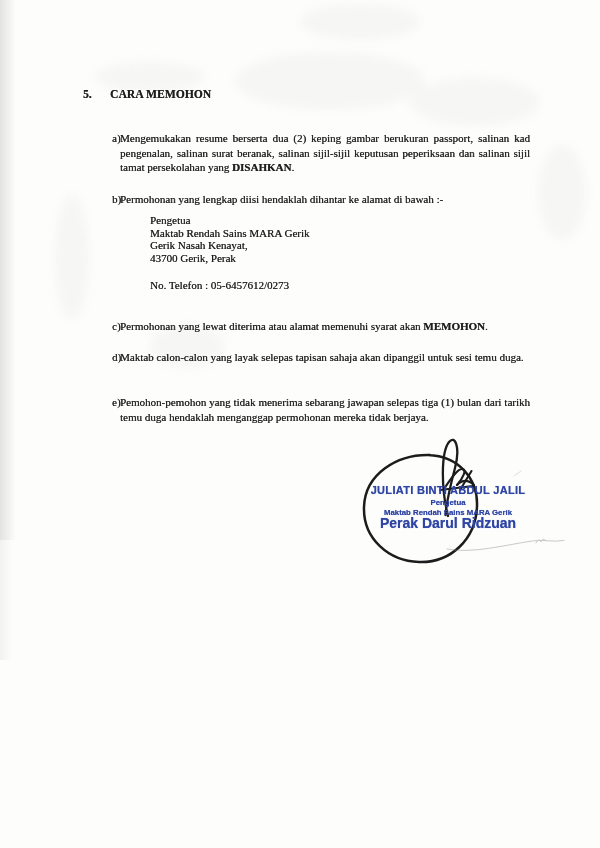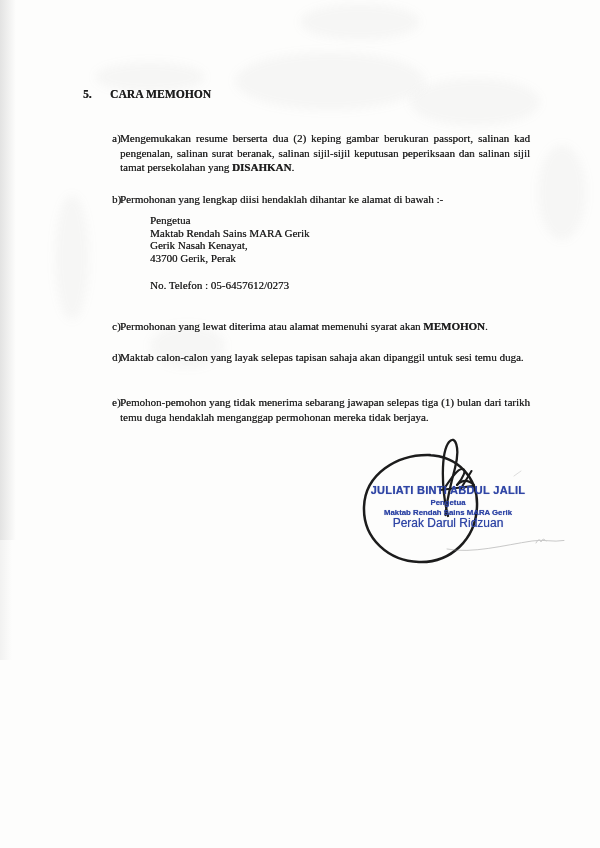--- a/index.html
+++ b/index.html
@@ -69,21 +69,21 @@
   .signature-svg { position: absolute; left: 335px; top: 425px; }
   .stamp {
     position: absolute; left: 366px; top: 484px; width: 164px;
     text-align: center; color: #2f45a5;
     font-family: "Liberation Sans", sans-serif;
     text-shadow: 0 0 0.7px rgba(47,69,165,0.75);
   }
   .stamp .s1 { font-size: 11px; font-weight: bold; letter-spacing: 0.3px; margin-bottom: 2px; text-align: center; }
   .stamp .s2 { font-size: 7.8px; font-weight: bold; line-height: 10px; }
   .stamp .s3 { font-size: 7.8px; font-weight: bold; line-height: 10px; }
-  .stamp .s4 { font-size: 12px; font-weight: normal; line-height: 10px; }
+  .stamp .s4 { font-size: 14px; font-weight: bold; line-height: 10px; }
 </style>
 </head>
 <body>
 
 <div class="page">
 
   <div class="shade-left"></div>
   <div class="shade-left-fade"></div>
   <div class="smudge" style="left:95px; top:62px; width:110px; height:30px;"></div>
   <div class="smudge" style="left:235px; top:52px; width:190px; height:58px;"></div>

